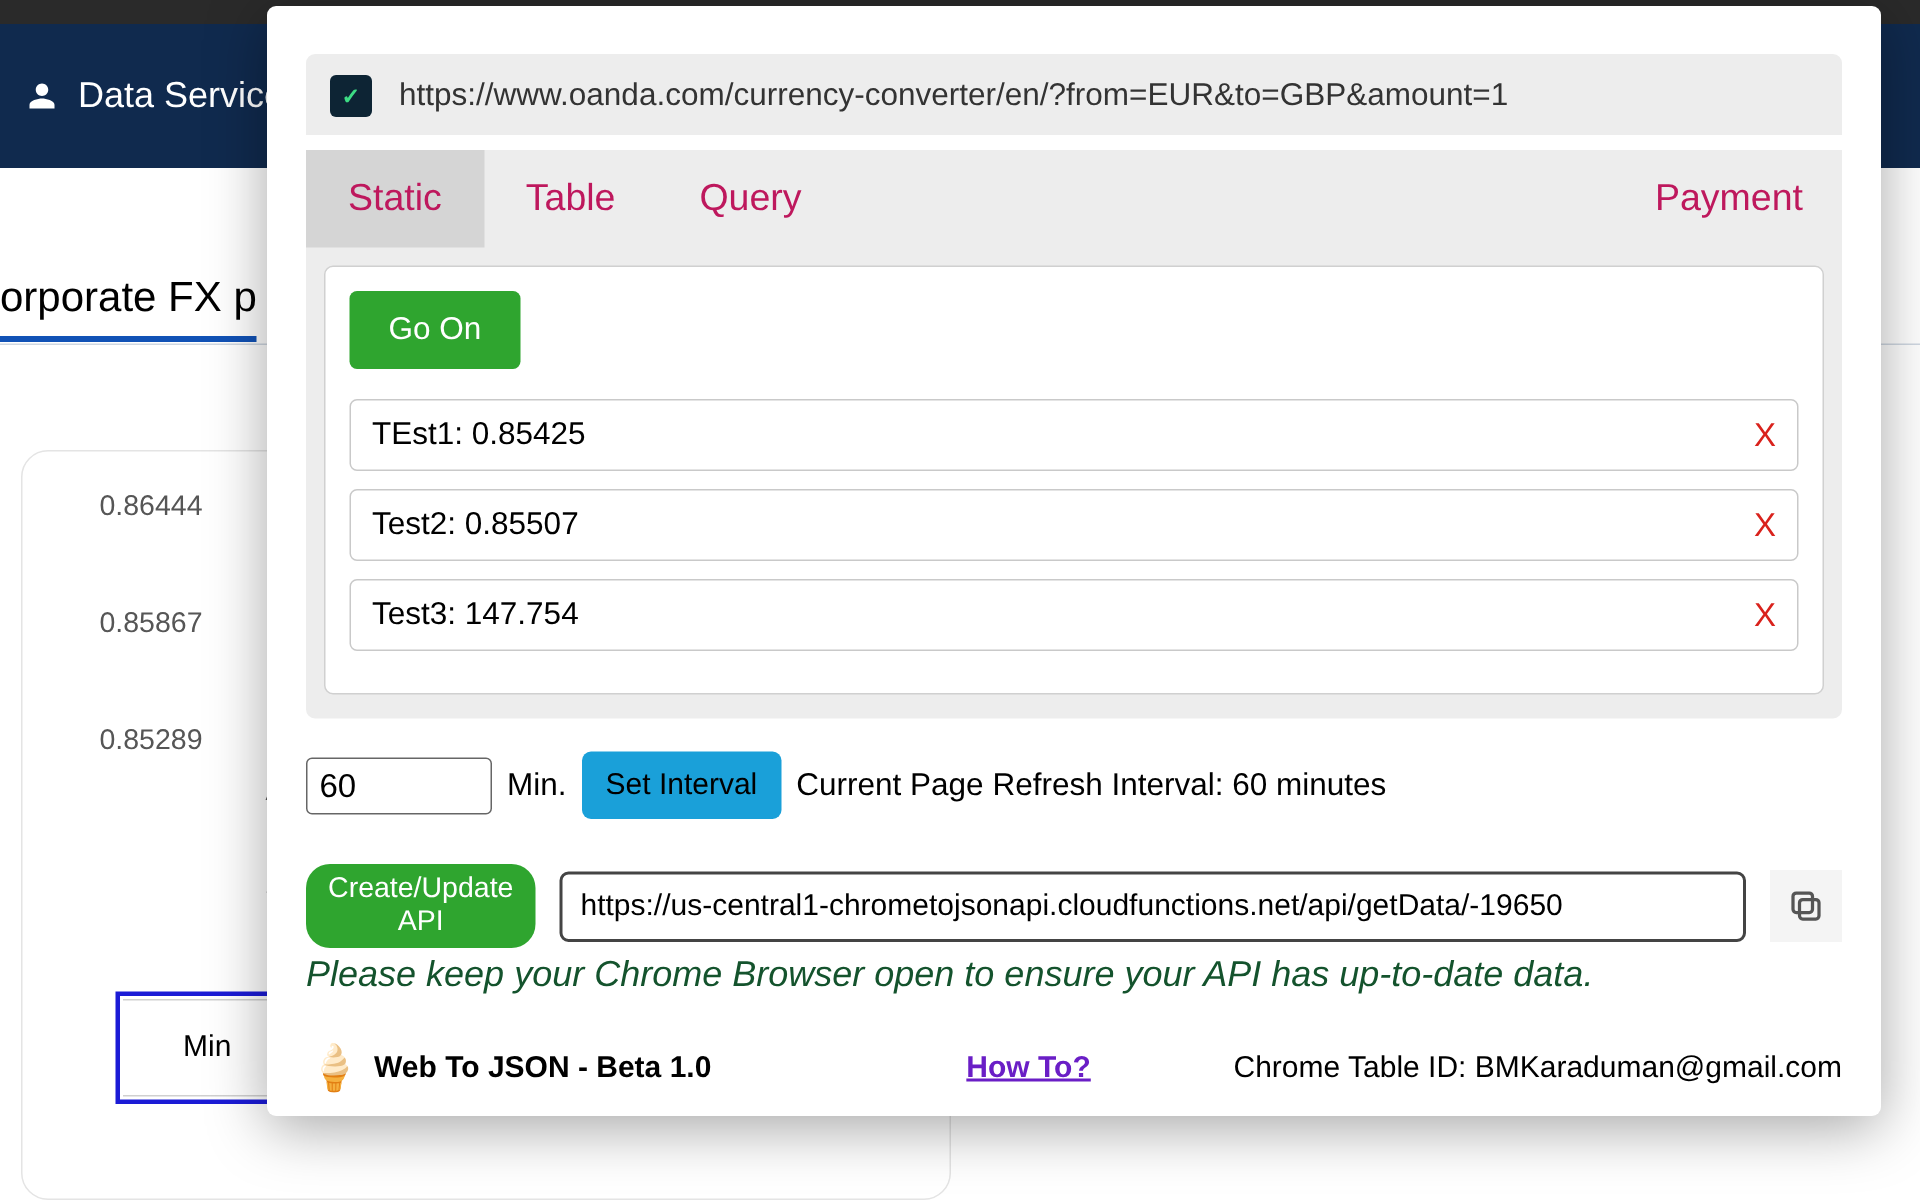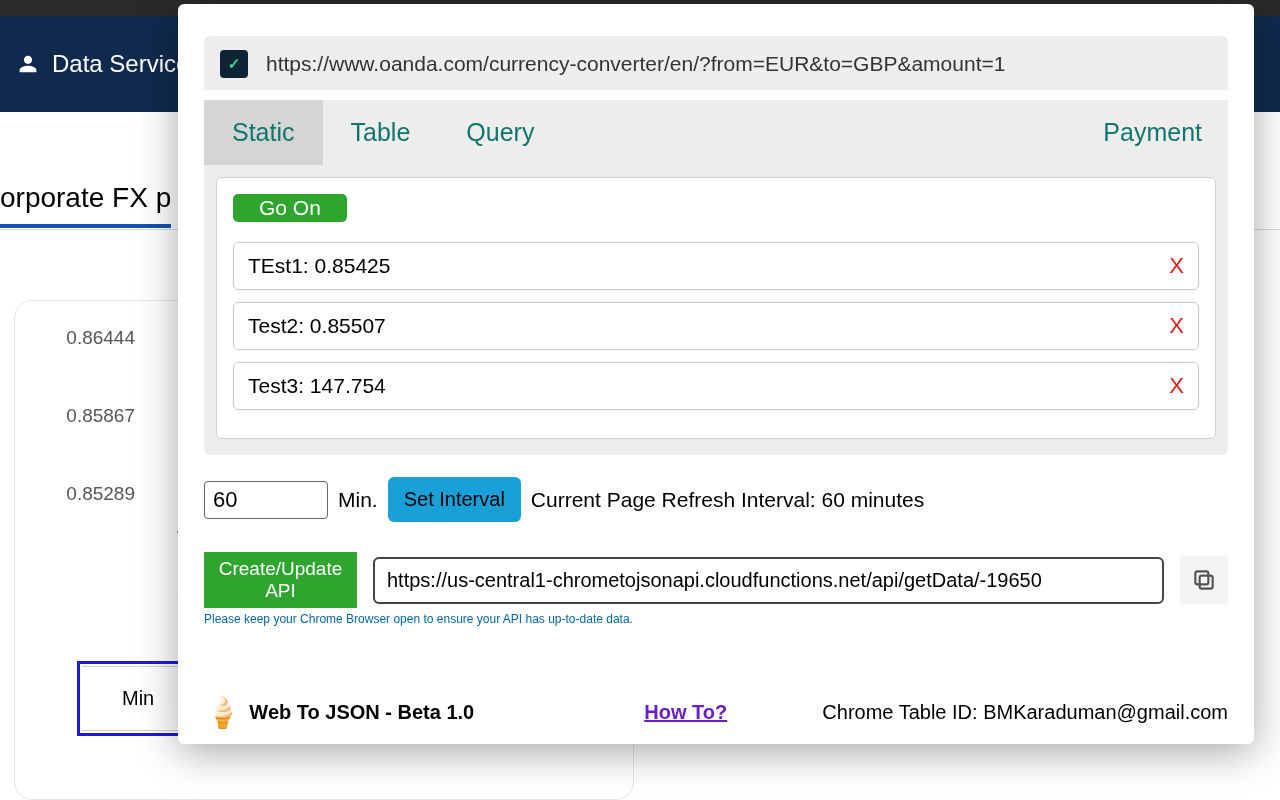--- a/index.html
+++ b/index.html
@@ -140,42 +140,42 @@
     padding: 0 0 16px 0;
   }
   .tabs-row {
     display: flex;
     align-items: stretch;
     font-size: 25px;
   }
   .tab {
     padding: 18px 28px;
     cursor: pointer;
-    color: #0f766e;
+    color: #be185d;
   }
   .tab.active {
     background: #d5d5d5;
   }
   .tab.payment {
     margin-left: auto;
     padding-right: 26px;
   }
 
   .inner-box {
     margin: 12px 12px 0 12px;
     border: 1px solid #d0d0d0;
     border-radius: 6px;
     background: #fff;
     padding: 16px 16px 16px 16px;
   }
   .go-on-btn {
     background: #2fa52f;
     color: #fff;
     font-size: 21px;
-    padding: 2px 26px;
+    padding: 14px 26px;
     border: none;
     border-radius: 5px;
     cursor: pointer;
   }
   .entry-list {
     margin-top: 20px;
   }
   .entry {
     display: flex;
     align-items: center;
@@ -220,21 +220,21 @@
   .api-row {
     margin: 30px 26px 0 26px;
     display: flex;
     align-items: center;
     gap: 16px;
   }
   .create-api-btn {
     background: #2fa52f;
     color: #fff;
     border: none;
-    border-radius: 0;
+    border-radius: 16px;
     padding: 6px 10px;
     font-size: 19px;
     line-height: 22px;
     text-align: center;
     cursor: pointer;
     width: 153px;
   }
   .api-url {
     flex: 1;
     border: 2px solid #444;
@@ -246,22 +246,23 @@
     width: 48px; height: 48px;
     background: #f4f4f4;
     border: none;
     display: flex; align-items: center; justify-content: center;
     cursor: pointer;
   }
   .copy-btn svg { stroke: #555; fill: none; }
 
   .warning {
     margin: 4px 26px 0 26px;
-    color: #0369a1;
-    font-size: 12px;
+    color: #14532d;
+    font-size: 24px;
+    font-style: italic;
   }
 
   .footer {
     margin-top: auto;
     margin-bottom: 10px;
     padding: 0 26px 4px 26px;
     display: flex;
     align-items: center;
     font-size: 20px;
   }

